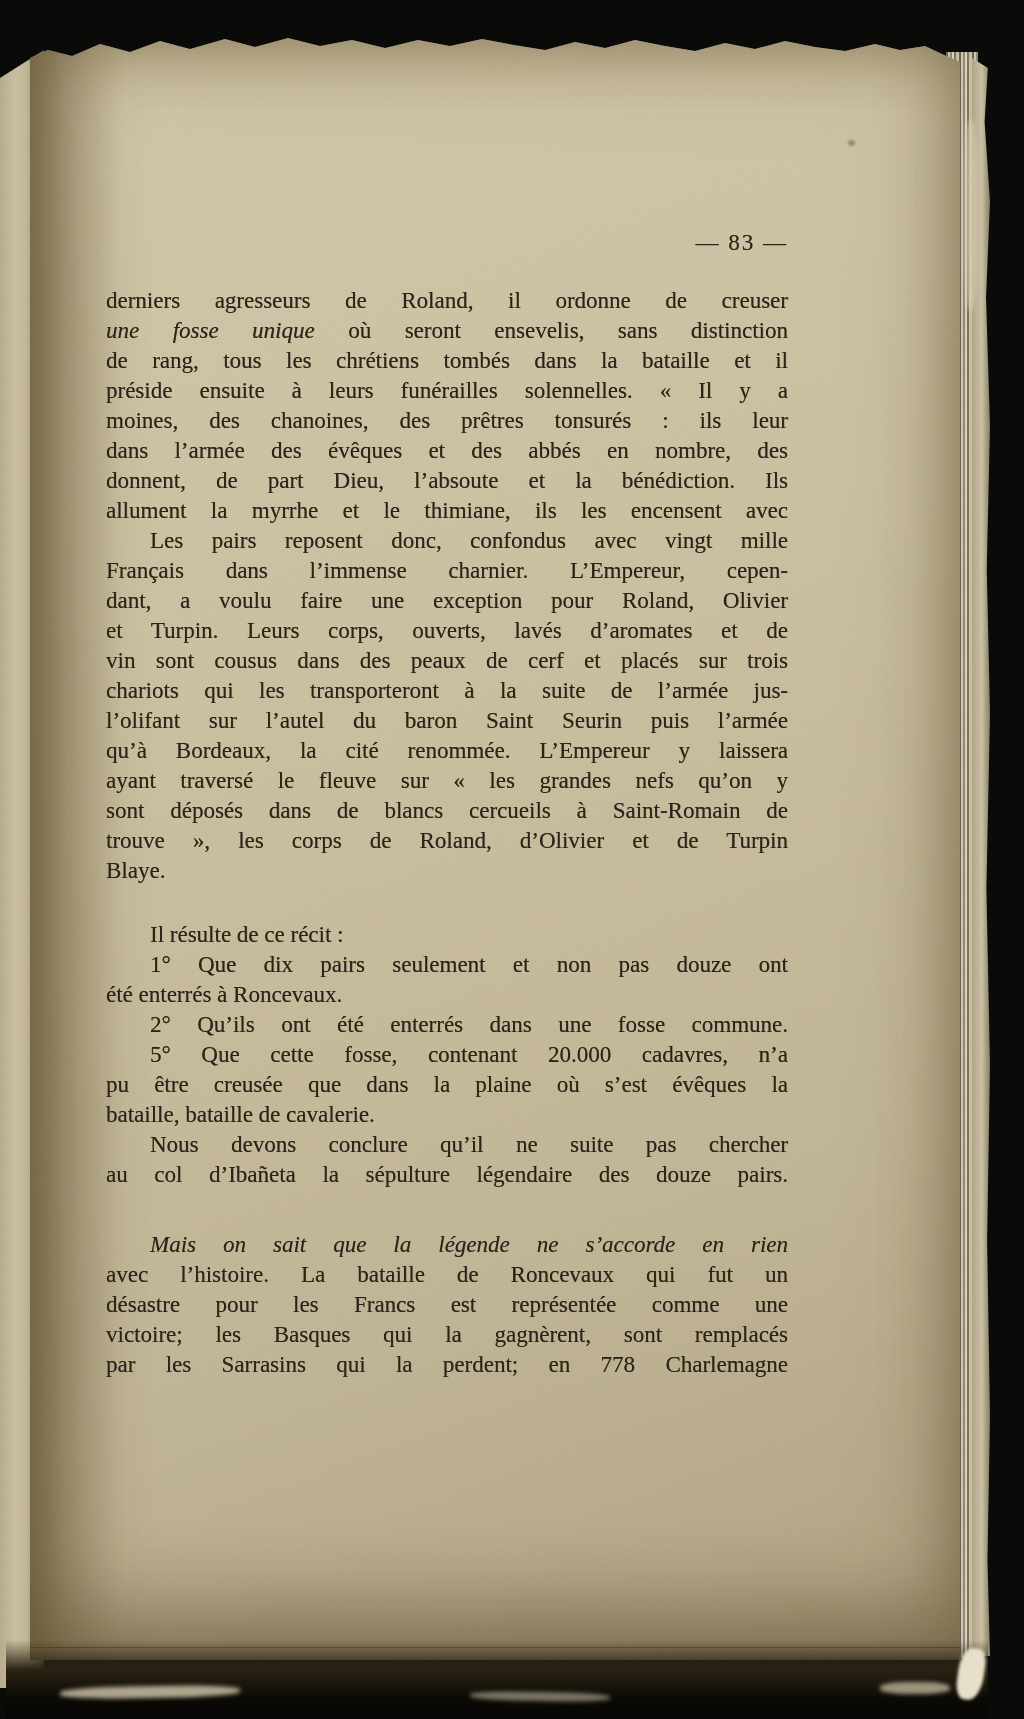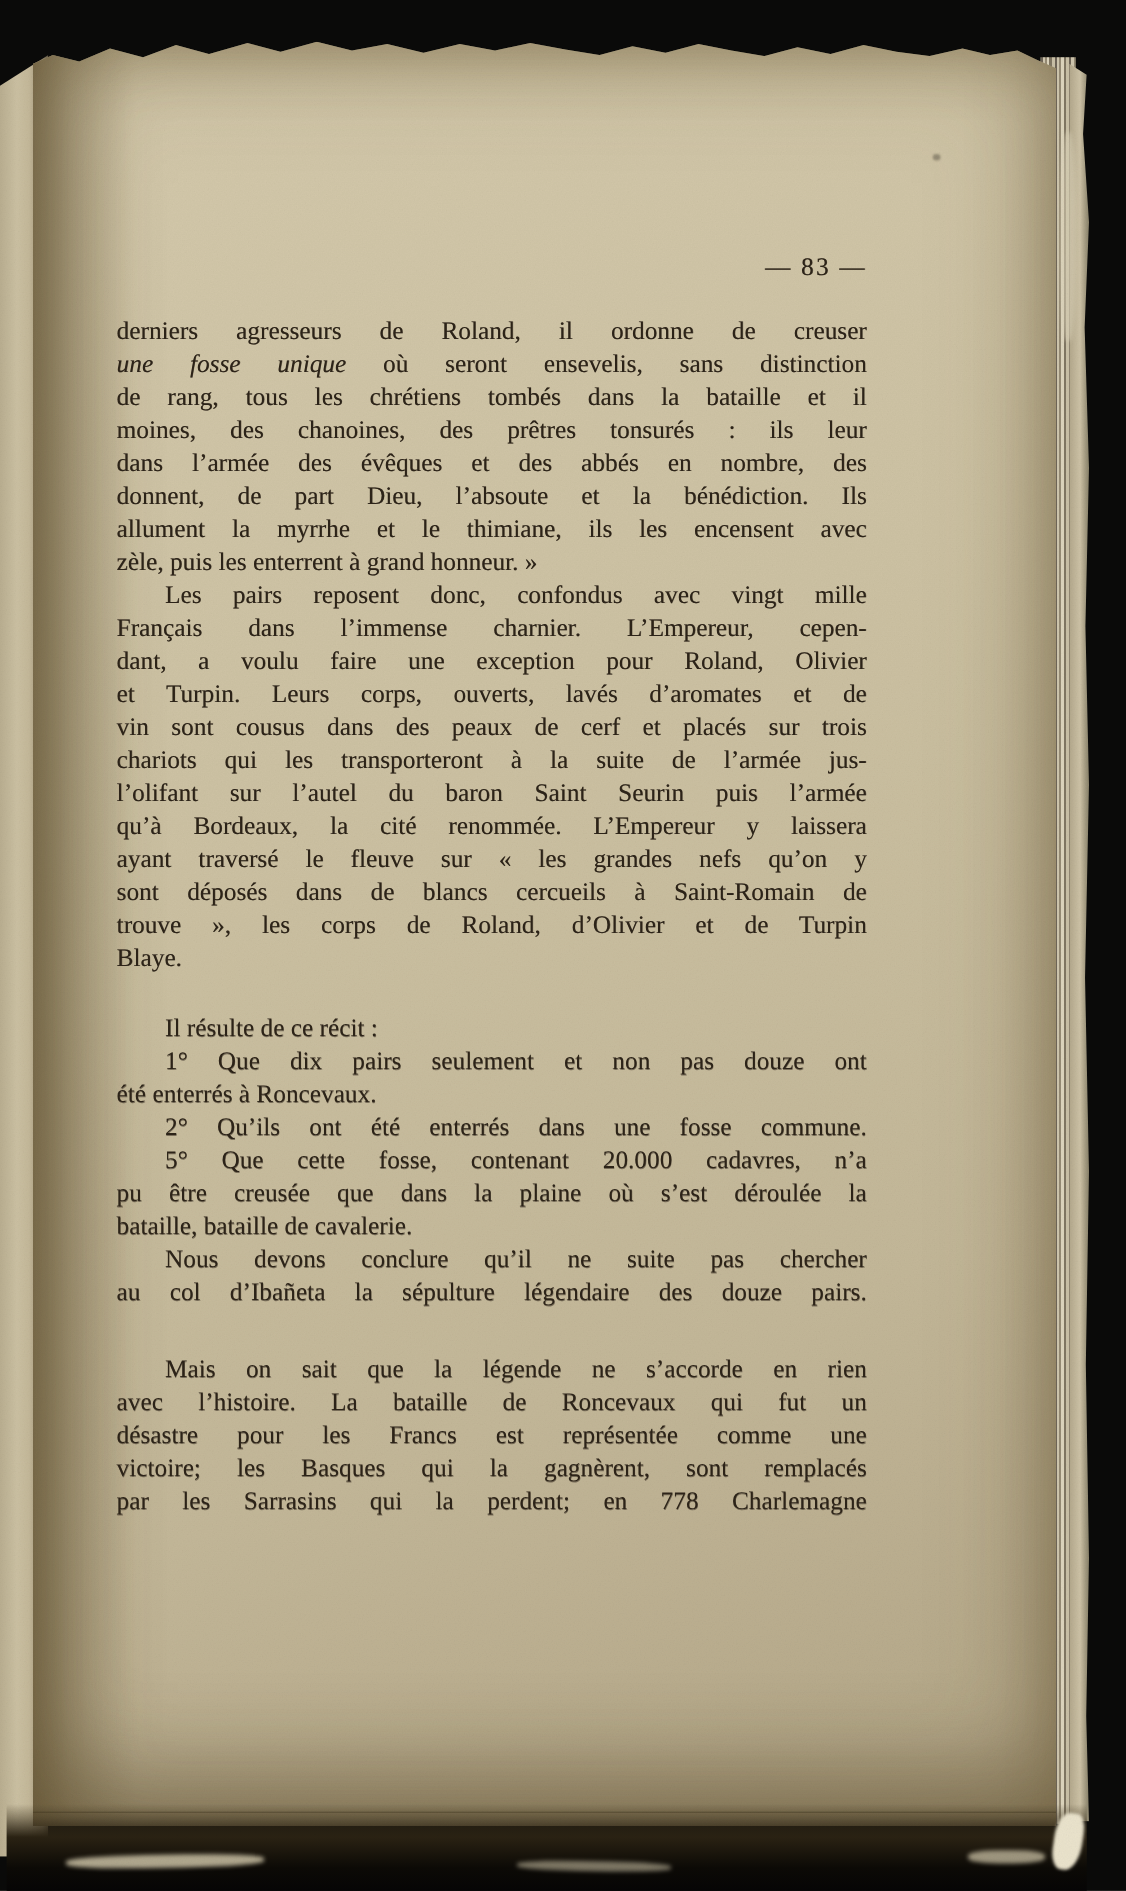--- a/index.html
+++ b/index.html
@@ -114,47 +114,47 @@
   <div class="fore-edge-outer"></div>
   <div class="tuft-top"></div>
 
   <div class="page">
     <div class="spot"></div>
     <div class="page-number">— 83 —</div>
     <div class="text-col">
         <div class="ln"><span>derniers agresseurs de Roland, il ordonne de creuser</span></div>
         <div class="ln"><i>une fosse unique</i><span> où seront ensevelis, sans distinction</span></div>
         <div class="ln"><span>de rang, tous les chrétiens tombés dans la bataille et il</span></div>
+        <div class="ln"><span>préside ensuite à leurs funérailles solennelles. « Il y a</span></div>
         <div class="ln"><span>moines, des chanoines, des prêtres tonsurés : ils leur</span></div>
         <div class="ln"><span>dans l’armée des évêques et des abbés en nombre, des</span></div>
         <div class="ln"><span>donnent, de part Dieu, l’absoute et la bénédiction. Ils</span></div>
         <div class="ln"><span>allument la myrrhe et le thimiane, ils les encensent avec</span></div>
-        <div class="ln left"><span>zèle, puis les enterrent à grand honneur. »</span></div>
         <div class="ln ind"><span>Les pairs reposent donc, confondus avec vingt mille</span></div>
         <div class="ln"><span>Français dans l’immense charnier. L’Empereur, cepen-</span></div>
         <div class="ln"><span>dant, a voulu faire une exception pour Roland, Olivier</span></div>
         <div class="ln"><span>et Turpin. Leurs corps, ouverts, lavés d’aromates et de</span></div>
         <div class="ln"><span>vin sont cousus dans des peaux de cerf et placés sur trois</span></div>
         <div class="ln"><span>chariots qui les transporteront à la suite de l’armée jus-</span></div>
         <div class="ln"><span>l’olifant sur l’autel du baron Saint Seurin puis l’armée</span></div>
         <div class="ln"><span>qu’à Bordeaux, la cité renommée. L’Empereur y laissera</span></div>
         <div class="ln"><span>ayant traversé le fleuve sur « les grandes nefs qu’on y</span></div>
         <div class="ln"><span>sont déposés dans de blancs cercueils à Saint-Romain de</span></div>
         <div class="ln"><span>trouve », les corps de Roland, d’Olivier et de Turpin</span></div>
         <div class="ln left"><span>Blaye.</span></div>
         <div class="ln left ind" style="margin-top: 34px; text-align: right;"><span>Il résulte de ce récit :</span></div>
         <div class="ln ind"><span>1°  Que dix pairs seulement et non pas douze ont</span></div>
         <div class="ln left"><span>été enterrés à Roncevaux.</span></div>
         <div class="ln ind"><span>2°  Qu’ils ont été enterrés dans une fosse commune.</span></div>
         <div class="ln ind"><span>5°  Que cette fosse, contenant 20.000 cadavres, n’a</span></div>
-        <div class="ln"><span>pu être creusée que dans la plaine où s’est déroulée la</span></div>
+        <div class="ln"><span>pu être creusée que dans la plaine où s’est évêques la</span></div>
         <div class="ln left"><span>bataille, bataille de cavalerie.</span></div>
         <div class="ln ind"><span>Nous devons conclure qu’il ne suite pas chercher</span></div>
         <div class="ln"><span>au col d’Ibañeta la sépulture légendaire des douze pairs.</span></div>
-        <div class="ln ind" style="margin-top: 40px;"><span>Mais on sait que la légende ne s’accorde en rien</span></div>
+        <div class="ln ind" style="margin-top: 40px; font-style: italic;"><span>Mais on sait que la légende ne s’accorde en rien</span></div>
         <div class="ln"><span>avec l’histoire. La bataille de Roncevaux qui fut un</span></div>
         <div class="ln"><span>désastre pour les Francs est représentée comme une</span></div>
         <div class="ln"><span>victoire; les Basques qui la gagnèrent, sont remplacés</span></div>
         <div class="ln"><span>par les Sarrasins qui la perdent; en 778 Charlemagne</span></div>
       </div>
   </div>
 
   <div class="bottom-edge"></div>
   <div class="wisp wisp1"></div>
   <div class="wisp wisp2"></div>

